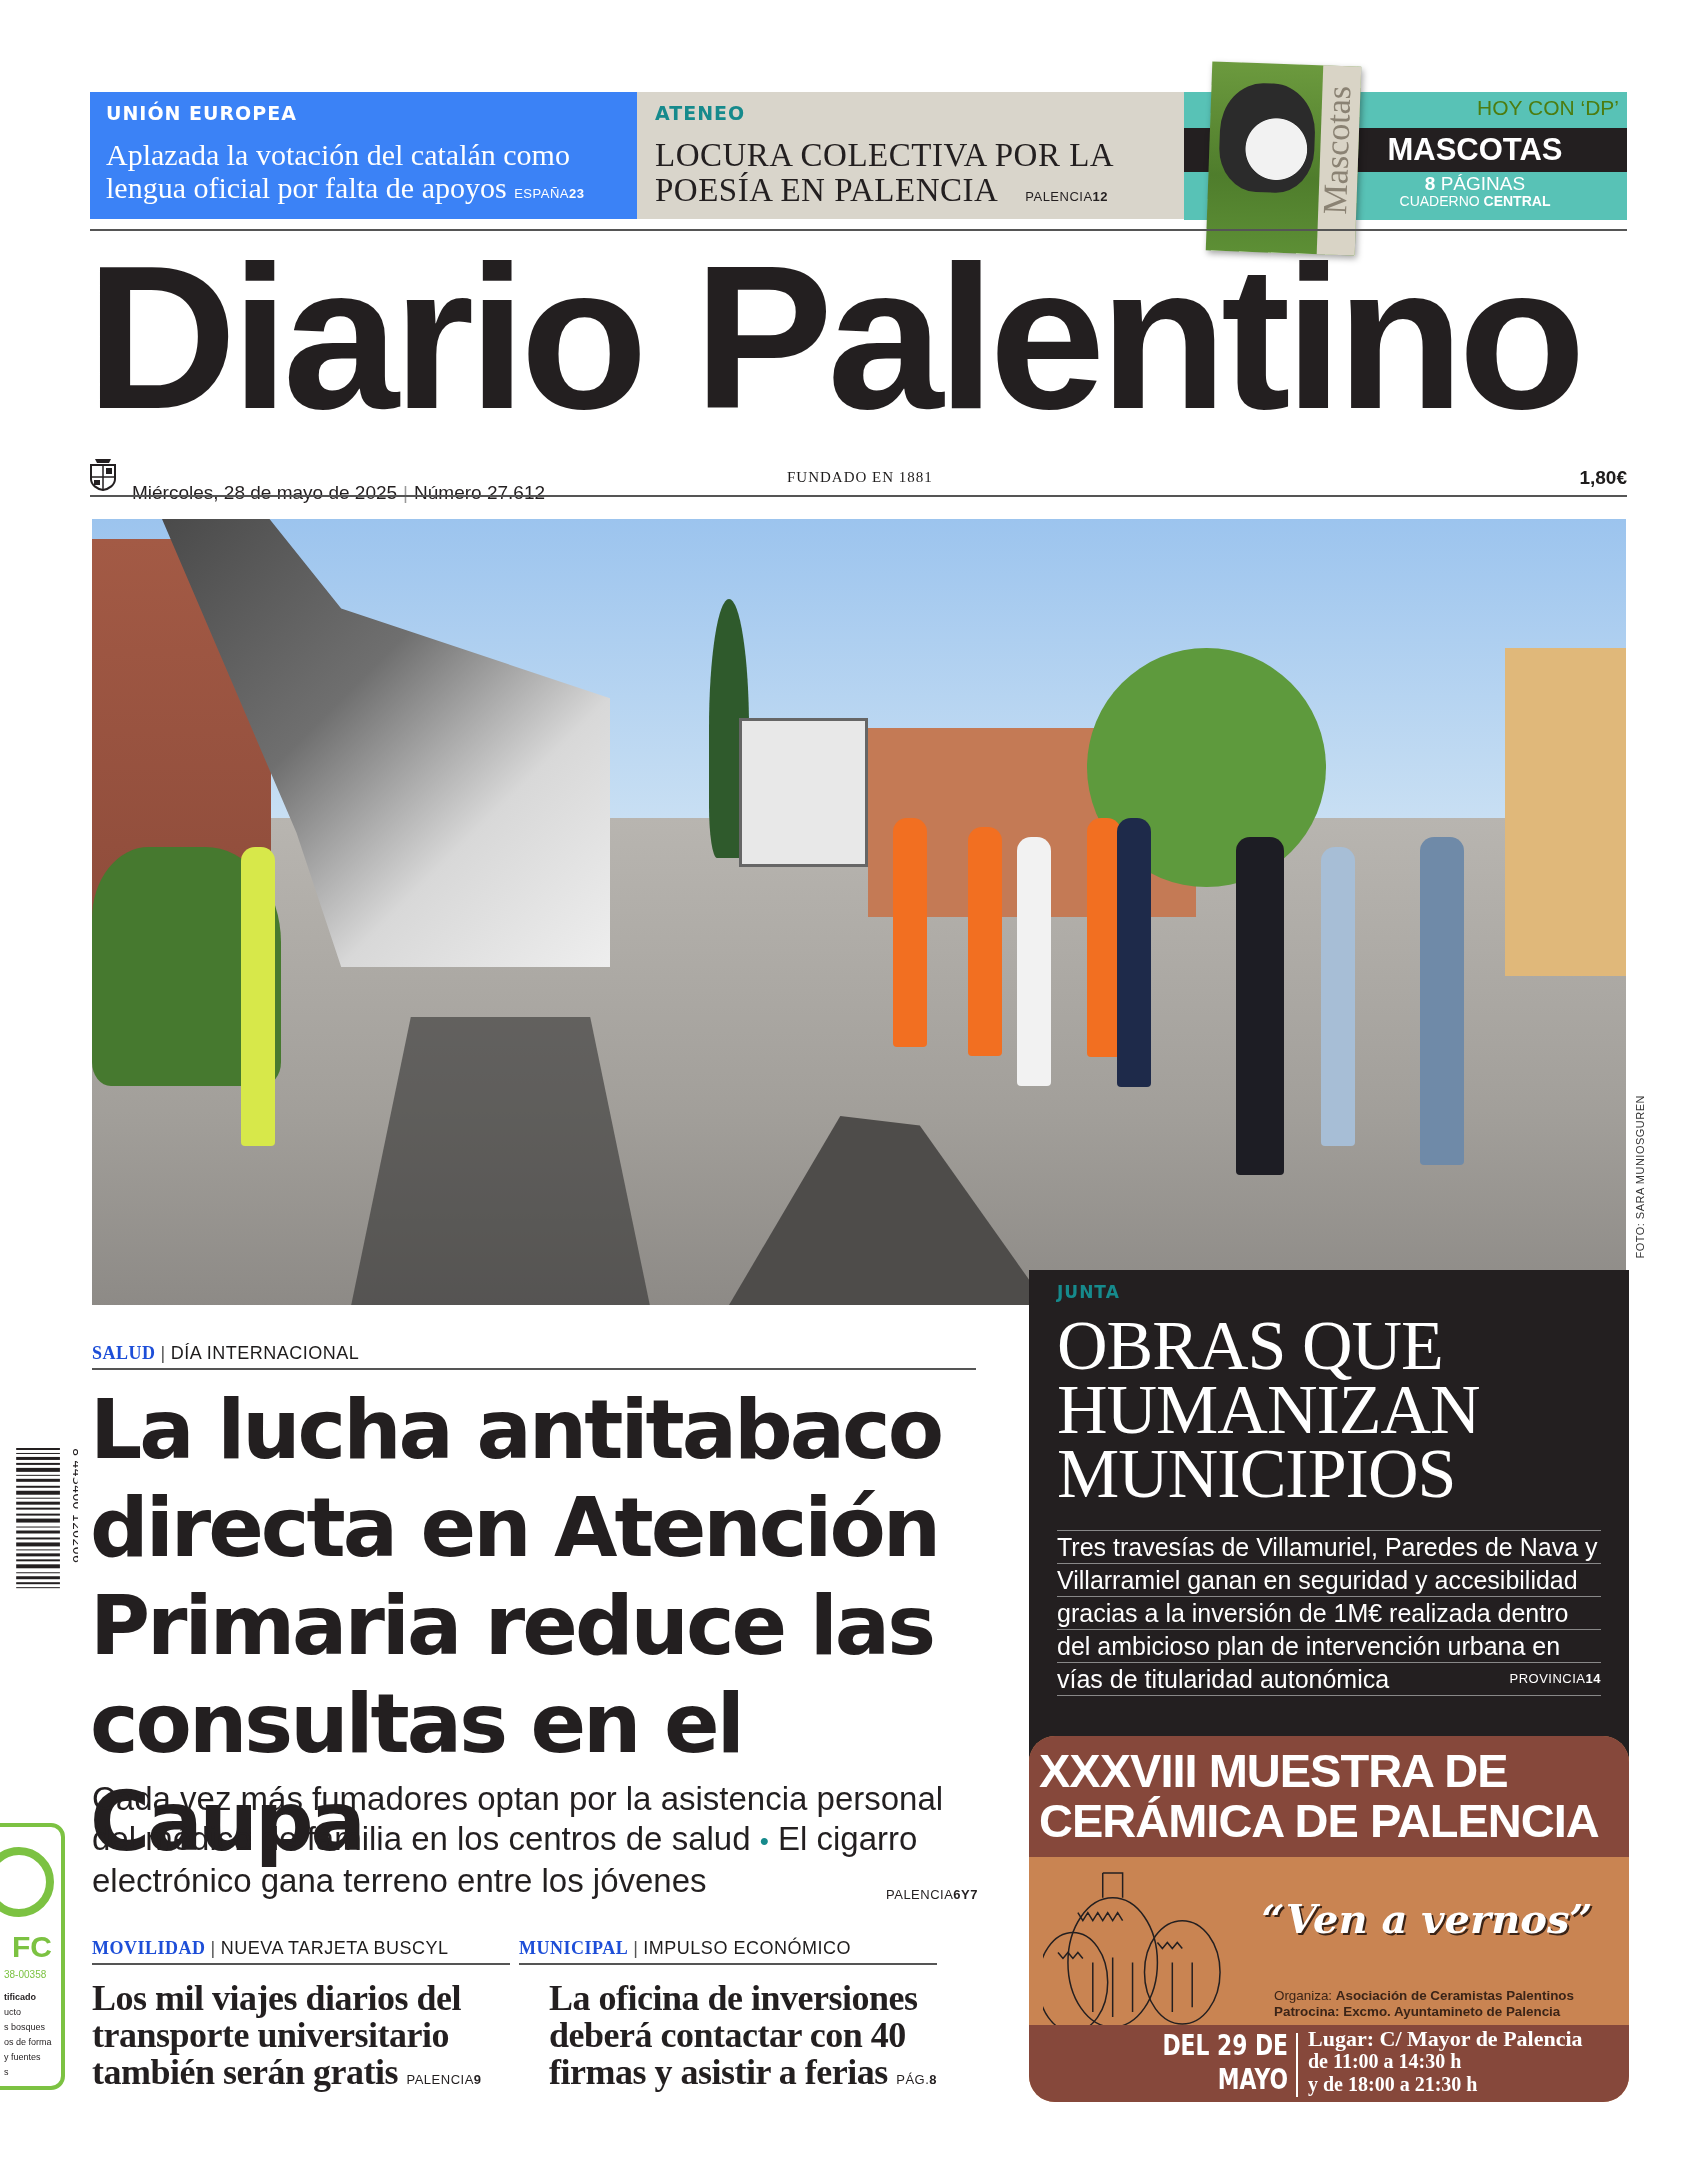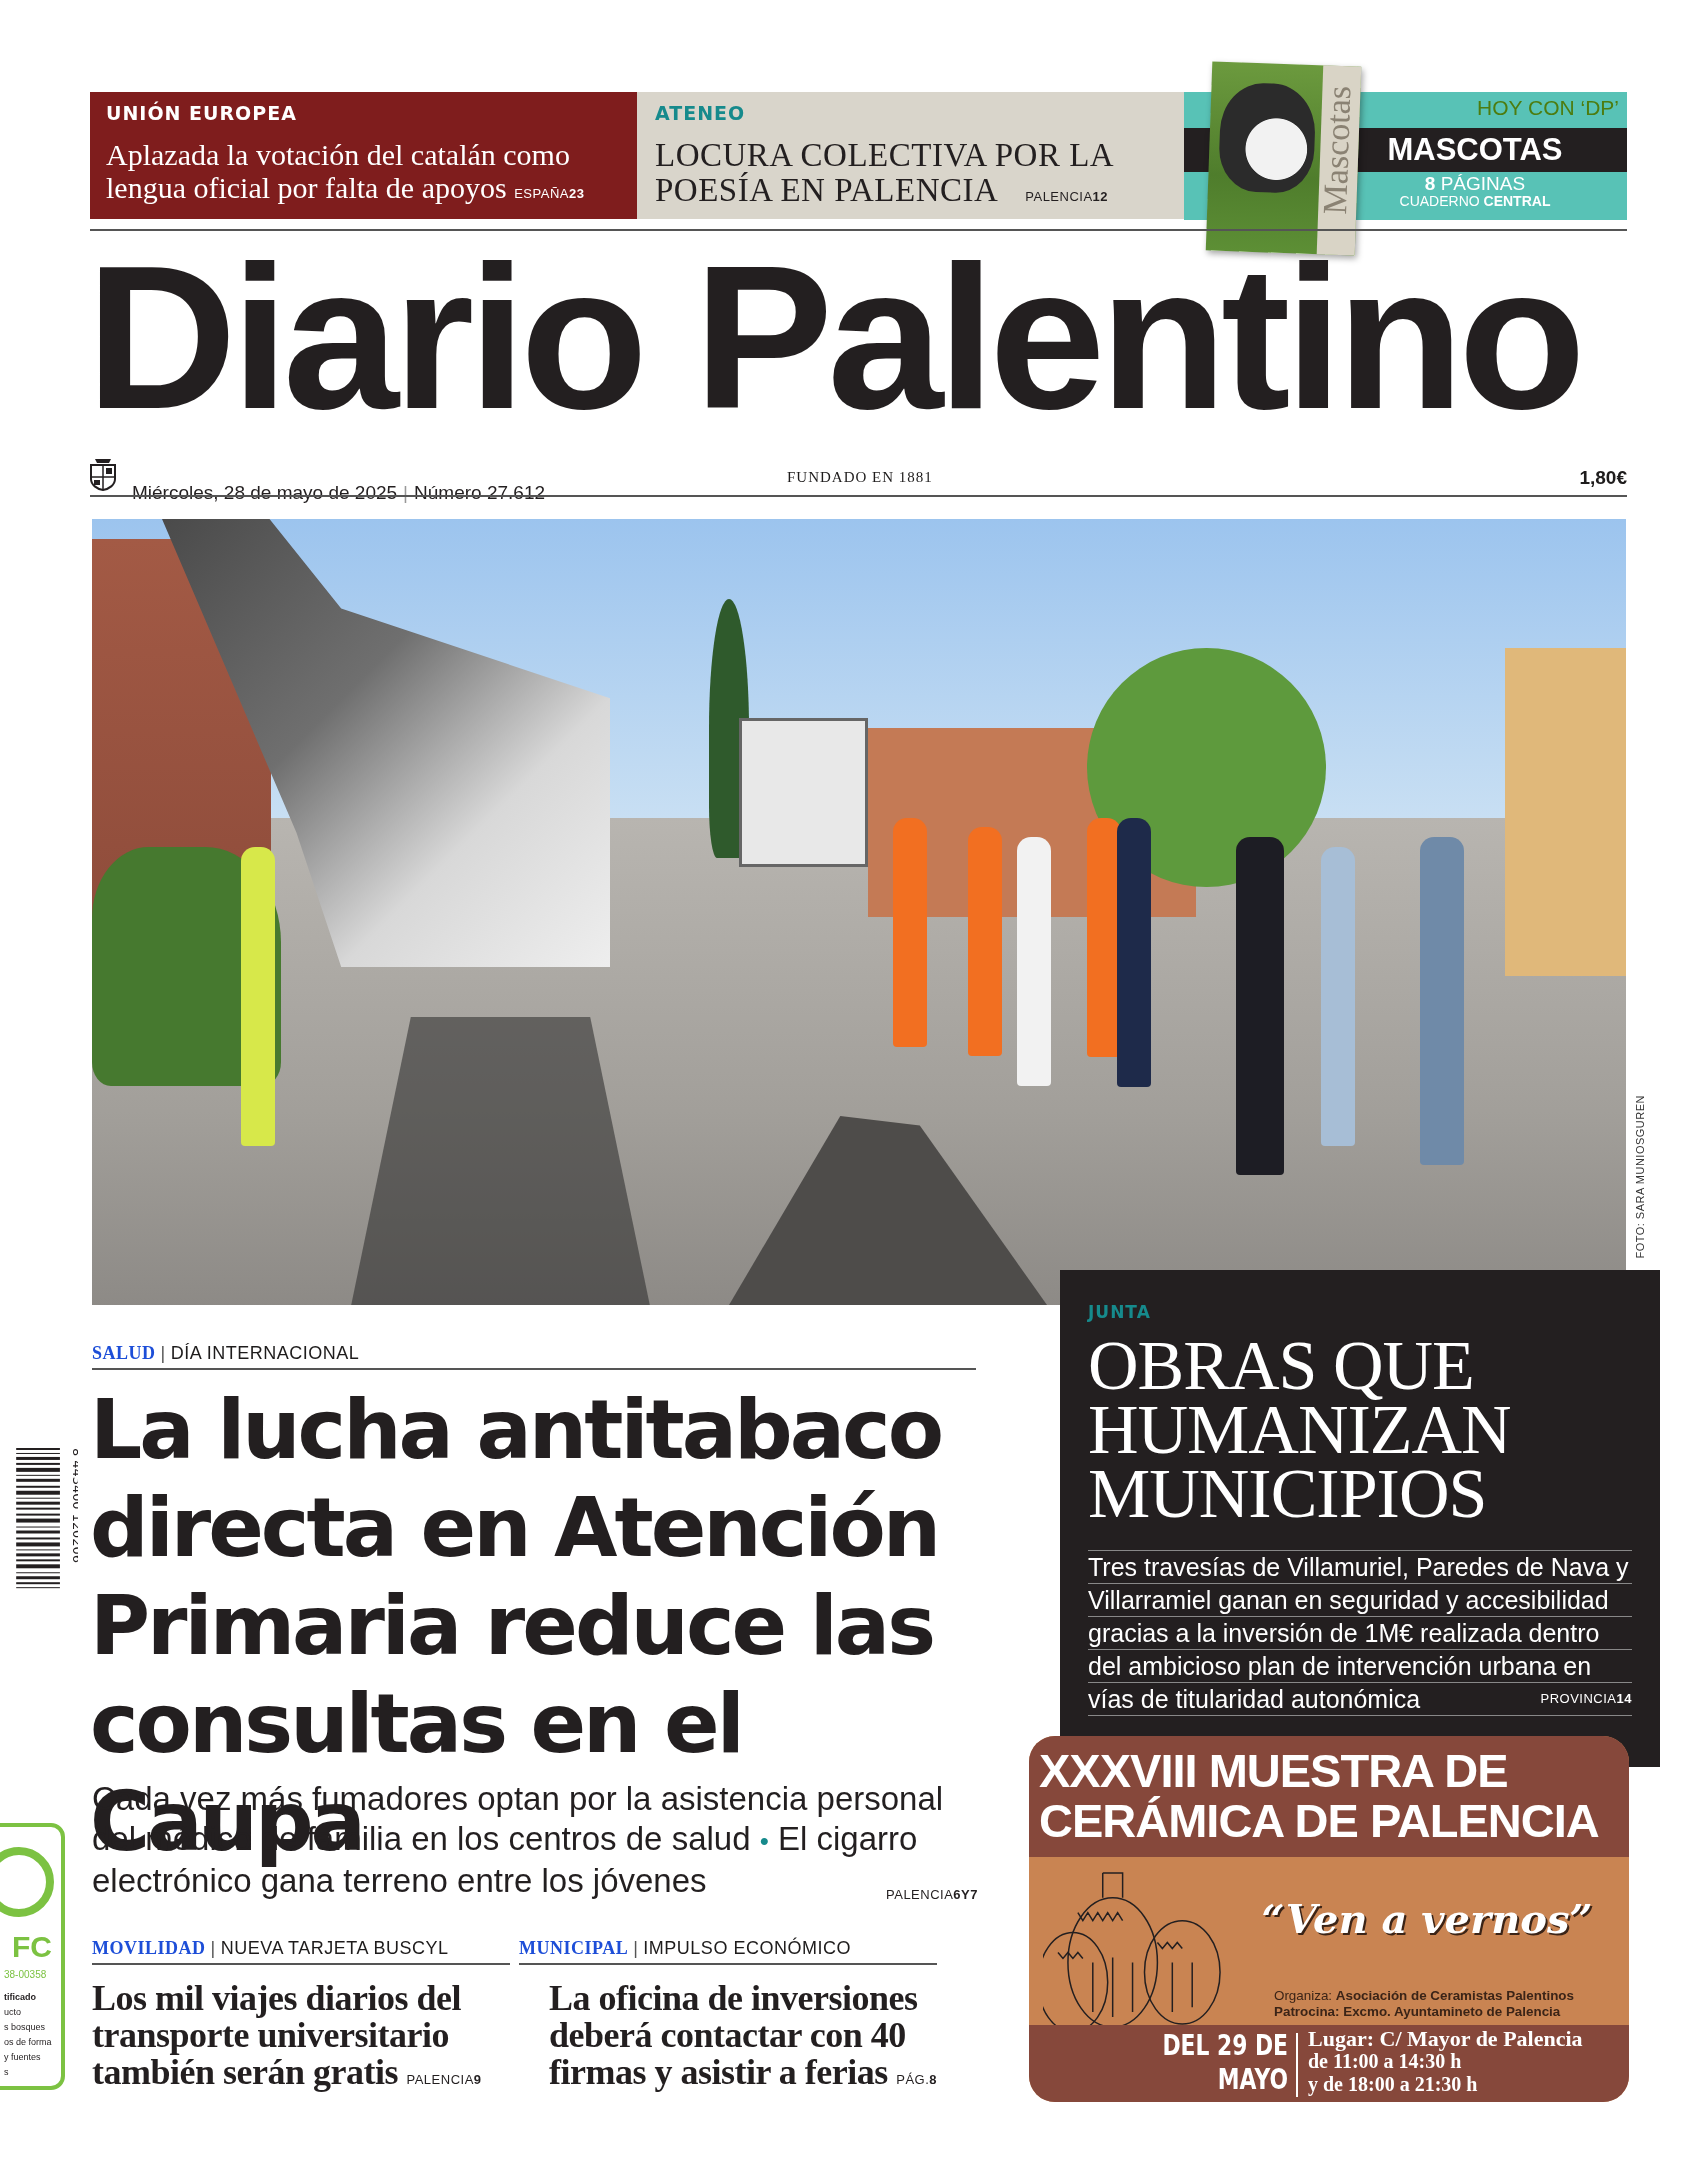--- a/index.html
+++ b/index.html
@@ -1,20 +1,20 @@
 <!DOCTYPE html>
 <html><head>
 <meta charset="utf-8">
 <style>
 *{box-sizing:border-box;margin:0;padding:0}
 html,body{width:1704px;height:2174px;background:#ffffff;overflow:hidden}
 body{position:relative;font-family:"Liberation Sans",sans-serif;color:#1e1c1c}
 .abs{position:absolute}
 
-.top1{left:90px;top:92px;width:547px;height:127px;background:#7f1d1d;color:#fff;padding:10px 16px}
+.top1{left:90px;top:92px;width:547px;height:127px;background:#3b82f6;color:#fff;padding:10px 16px}
 .top1 .kick{font-family:"DejaVu Sans",sans-serif;font-weight:bold;font-size:19px;letter-spacing:1px}
 .top1 .hd{font-family:"Liberation Serif",serif;font-size:30px;line-height:33px;margin-top:14px}
 .ref{font-family:"Liberation Sans",sans-serif;font-size:13px;letter-spacing:0.5px}
 .ref b{font-weight:bold}
 .top2{left:637px;top:92px;width:552px;height:127px;background:#d9d5cb;padding:10px 18px}
 .top2 .kick{font-family:"DejaVu Sans",sans-serif;font-weight:bold;font-size:19px;color:#168a8c;letter-spacing:1px}
 .top2 .hd{font-family:"Liberation Serif",serif;font-size:33px;line-height:35px;margin-top:14px;color:#231f20;letter-spacing:0.5px}
 .promo{left:1184px;top:92px;width:443px;height:127px}
 .promo .teal{background:#58c2b6}
 .promo .b1{position:absolute;left:0;top:0;width:443px;height:36px}
@@ -47,21 +47,21 @@
 .photo .mach{position:absolute;left:70px;top:0;width:448px;height:448px;background:linear-gradient(135deg,#4a4a4a 0%,#6f6f6f 40%,#d8d8d8 70%,#eee 100%);clip-path:polygon(0 0,24% 0,40% 20%,100% 40%,100% 100%,40% 100%,30% 70%)}
 .photo .truck{position:absolute;left:647px;top:199px;width:129px;height:149px;background:#e8e8e8;border:3px solid #666}
 .photo .tree1{position:absolute;left:617px;top:80px;width:40px;height:259px;border-radius:50% 50% 20% 20%;background:#2f5a2c}
 .photo .tree2{position:absolute;left:995px;top:129px;width:239px;height:239px;border-radius:50%;background:#5e9a3d}
 .photo .hedge{position:absolute;left:0;top:328px;width:189px;height:239px;background:#46792f;border-radius:30% 40% 10% 10%}
 .photo .shadow{position:absolute;left:259px;top:498px;width:299px;height:289px;background:rgba(40,40,40,.55);clip-path:polygon(20% 0,80% 0,100% 100%,0 100%)}
 .photo .pile{position:absolute;left:637px;top:597px;width:318px;height:189px;background:#4e4c4a;clip-path:polygon(35% 0,60% 5%,100% 100%,0 100%)}
 .photo .ppl{position:absolute;width:34px;border-radius:14px 14px 4px 4px}
 .credit{left:1634px;top:1095px;writing-mode:vertical-rl;transform:rotate(180deg);font-size:11px;color:#333;letter-spacing:0.5px}
 
-.junta{left:1060px;top:1270px;width:600px;height:497px;background:#231f20;color:#fff;padding:32px 28px}
+.junta{left:1029px;top:1270px;width:600px;height:497px;background:#231f20;color:#fff;padding:12px 28px}
 .junta .kick{font-family:"DejaVu Sans",sans-serif;font-weight:bold;font-size:17px;color:#168a8c;letter-spacing:1px}
 .junta .hd{font-family:"Liberation Serif",serif;font-size:70px;line-height:64px;margin-top:12px;letter-spacing:-1px}
 .junta .sub{margin-top:24px;border-top:1px solid #888}
 .junta .sub div{font-size:25px;line-height:30px;border-bottom:1px solid #888;padding:1px 0}
 .junta .sub .last{display:flex;justify-content:space-between;align-items:center}
 
 .ad{left:1029px;top:1736px;width:600px;height:366px;border-radius:26px;overflow:hidden;background:#c98452}
 .ad .top{position:absolute;left:0;top:0;width:100%;height:121px;background:#86483b;color:#fff;font-weight:bold;font-size:47px;line-height:50px;padding:10px 10px;letter-spacing:-1px}
 .ad .pots{position:absolute;left:14px;top:127px;width:199px;height:169px}
 .ad .slogan{position:absolute;left:199px;top:159px;width:398px;text-align:center;font-family:"DejaVu Serif",serif;font-style:italic;font-weight:bold;font-size:40px;color:#fff;text-shadow:2px 2px 0 #3b2417}

